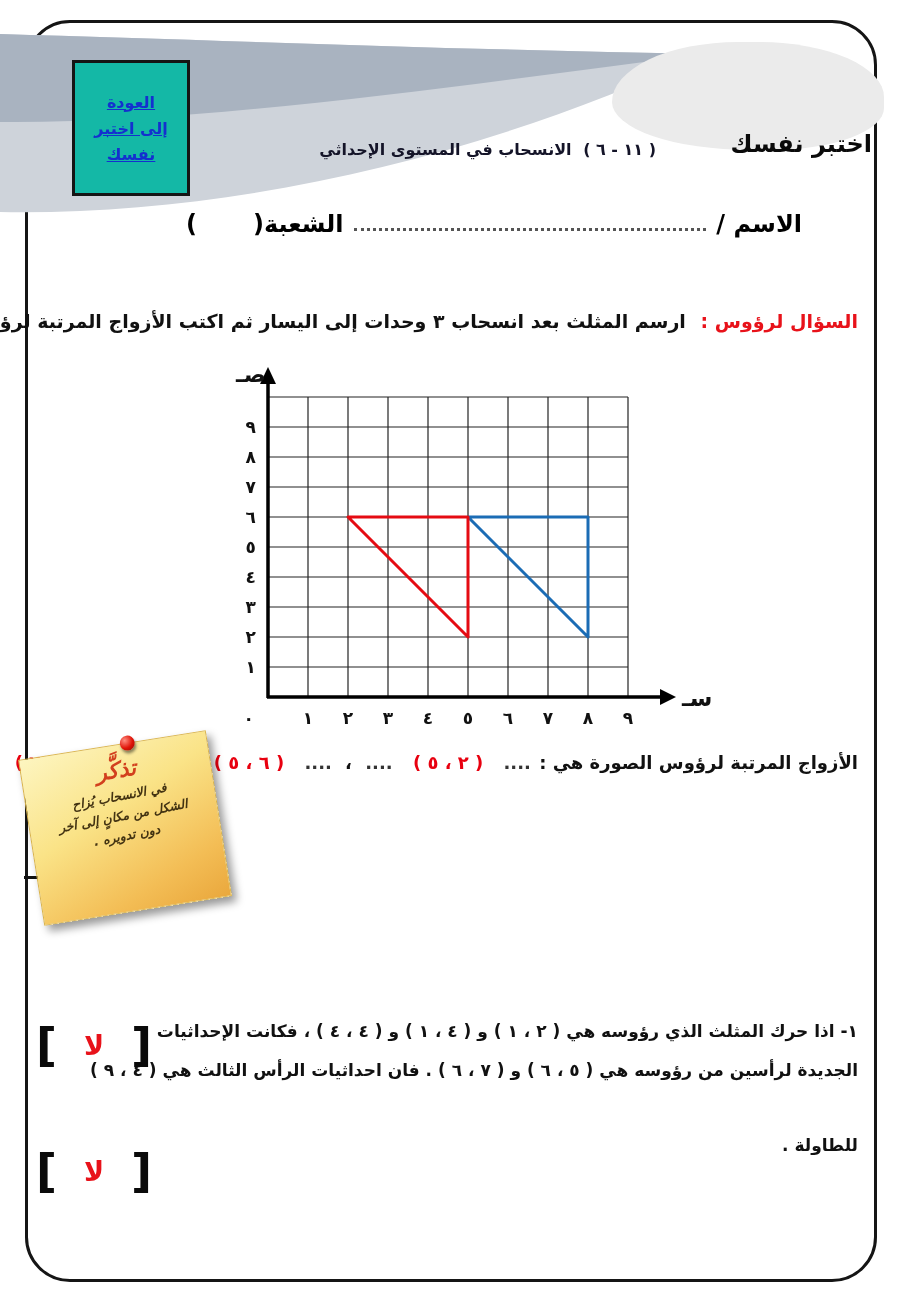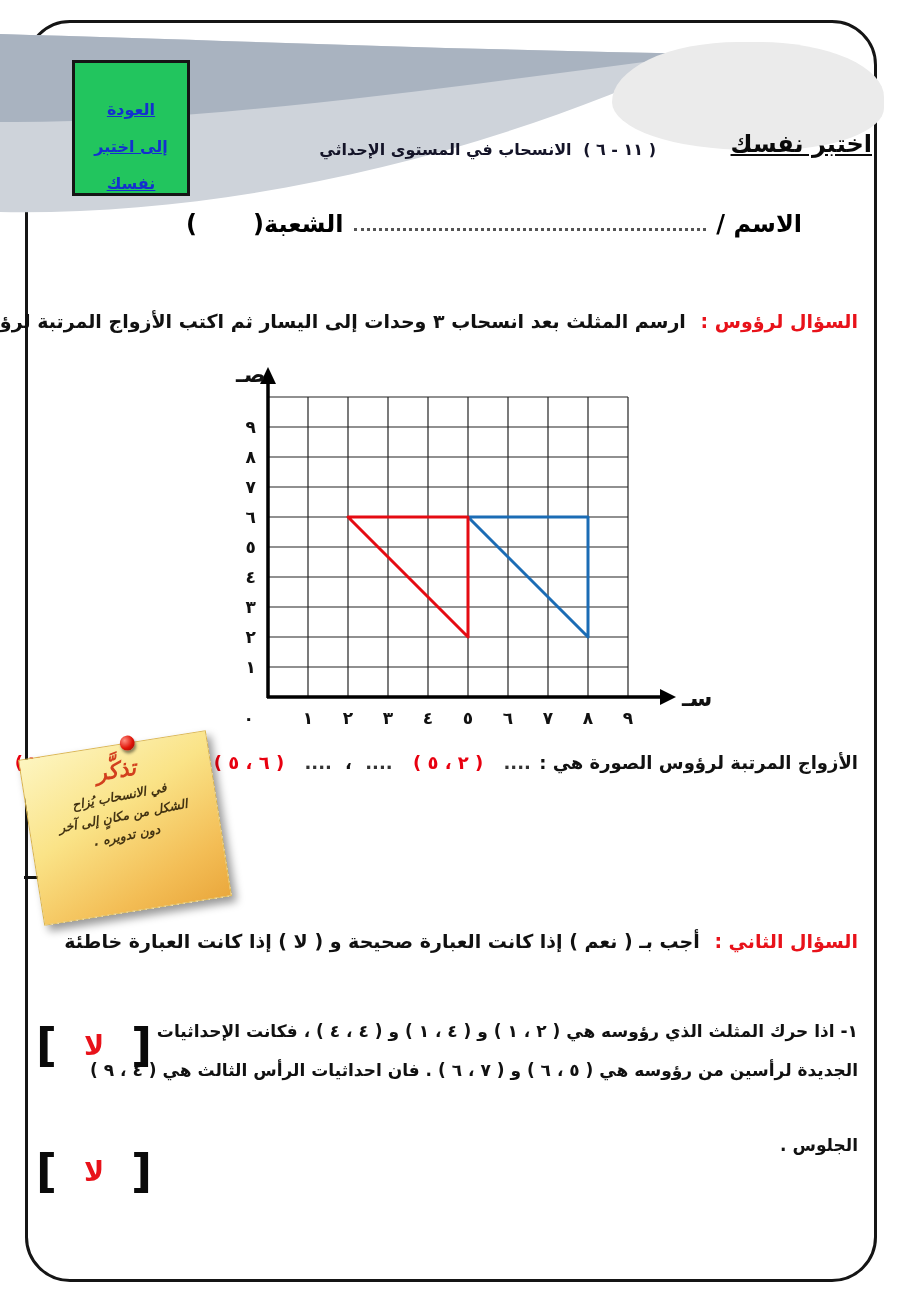--- a/index.html
+++ b/index.html
@@ -2,22 +2,22 @@
 <html lang="ar"><head>
 <meta charset="utf-8">
 <style>
   html,body{margin:0;padding:0;}
   body{width:900px;height:1300px;background:#ffffff;font-family:"DejaVu Sans",sans-serif;position:relative;overflow:hidden;}
   .page{position:relative;width:900px;height:1300px;}
   .frame{position:absolute;left:25px;top:20px;width:846px;height:1256px;border:3px solid #151515;border-radius:45px;z-index:1;}
   .swoosh{position:absolute;left:0;top:0;z-index:2;}
   .logo-blob{position:absolute;right:16px;top:42px;width:272px;height:108px;background:#ebebeb;border-radius:50% 50% 45% 55%/60% 55% 42% 48%;z-index:2;}
   .logo-title{position:absolute;right:44px;top:50px;z-index:3;font-size:56px;font-weight:bold;font-style:italic;color:#6b98d4;-webkit-text-stroke:2px #24476e;text-shadow:3px 3px 0 #b0bdd0,5px 5px 4px rgba(0,0,0,.25);}
-  .logo-subtitle{position:absolute;right:28px;top:130px;z-index:3;font-size:24px;font-weight:bold;color:#0a0a0a;text-decoration:underline;}
-  .backlink{position:absolute;left:72px;top:60px;width:112px;height:130px;background:#22c55e;border:3px solid #151515;z-index:3;display:flex;flex-direction:column;align-items:center;justify-content:flex-end;gap:18px;cursor:pointer;}
+  .logo-subtitle{position:absolute;right:28px;top:130px;z-index:3;font-size:24px;font-weight:bold;color:#0a0a0a;}
+  .backlink{position:absolute;left:72px;top:60px;width:112px;height:130px;background:#14b8a6;border:3px solid #151515;z-index:3;display:flex;flex-direction:column;align-items:center;justify-content:center;gap:7px;cursor:pointer;}
   .backlink .bl{color:#1430cf;font-size:16px;font-weight:bold;text-decoration:underline;white-space:nowrap;}
   .lesson-title{position:absolute;right:244px;top:140px;z-index:3;font-size:16px;font-weight:bold;color:#141428;white-space:nowrap;direction:rtl;}
   .lesson-title .seg{margin-left:6px;}
   .name-row{position:absolute;right:98px;left:186px;top:210px;z-index:3;display:flex;align-items:flex-end;font-size:24px;font-weight:bold;color:#000;direction:rtl;}
   .dotline{flex:1;height:0;border-bottom:3px dotted #555;margin:0 10px 7px 10px;}
   .paren-group{display:inline-flex;align-items:flex-end;direction:ltr;}
   .paren-gap{display:inline-block;width:56px;}
   .q-line{position:absolute;right:42px;z-index:3;font-size:19px;font-weight:bold;color:#111;white-space:nowrap;direction:rtl;}
   .q1{top:310px;}
   .q2h{top:930px;}
@@ -155,36 +155,32 @@
   <div class="sticky">
     <div class="pin"></div>
     <div class="sticky-title">تذكَّر</div>
     <div class="sticky-text">
       <div>في الانسحاب يُزاح</div>
       <div>الشكل من مكانٍ إلى آخر</div>
       <div>دون تدويره .</div>
     </div>
   </div>
 
-  <div class="q-line q2h">
-    <span class="q-label">السؤال الثاني :</span>
-    <span>أجب بـ ( نعم ) إذا كانت العبارة صحيحة و ( لا ) إذا كانت العبارة خاطئة</span>
-  </div>
 
   <div class="item item1">
     <div>١- اذا حرك المثلث الذي رؤوسه هي ⁦( ٢ ، ١ )⁩ و ⁦( ٤ ، ١ )⁩ و ⁦( ٤ ، ٤ )⁩ ، فكانت الإحداثيات</div>
     <div>الجديدة لرأسين من رؤوسه هي ⁦( ٥ ، ٦ )⁩ و ⁦( ٧ ، ٦ )⁩ . فان احداثيات الرأس الثالث هي ⁦( ٤ ، ٩ )⁩</div>
   </div>
   <div class="ans-box ans1">
     <span class="bracket">[</span>
     <span class="ans">لا</span>
     <span class="bracket">]</span>
   </div>
 
   <div class="item item2">
-    <div>الجلوس .</div>
+    <div>للطاولة .</div>
   </div>
   <div class="ans-box ans2">
     <span class="bracket">[</span>
     <span class="ans">لا</span>
     <span class="bracket">]</span>
   </div>
 </div>
 
 </body></html>

